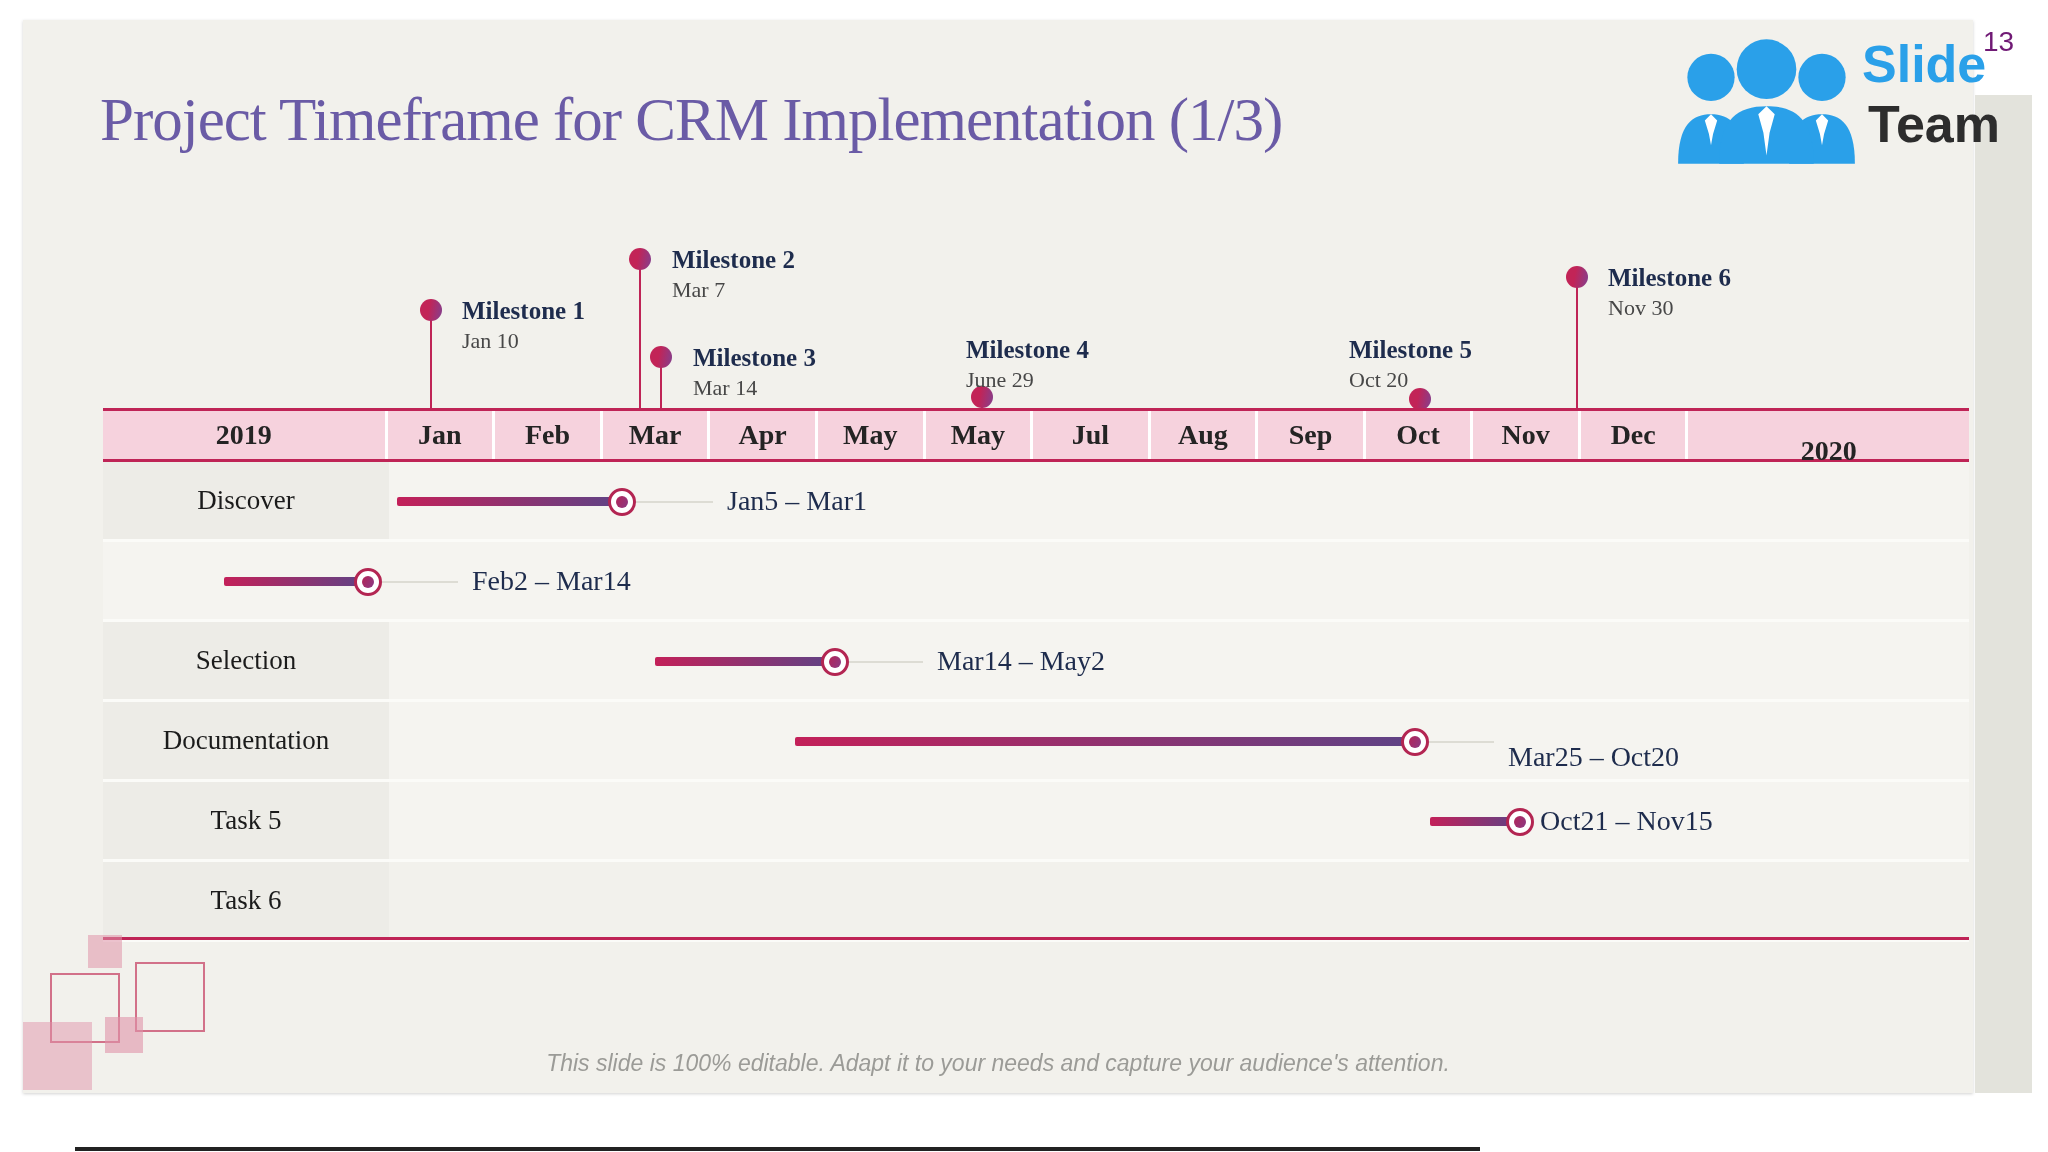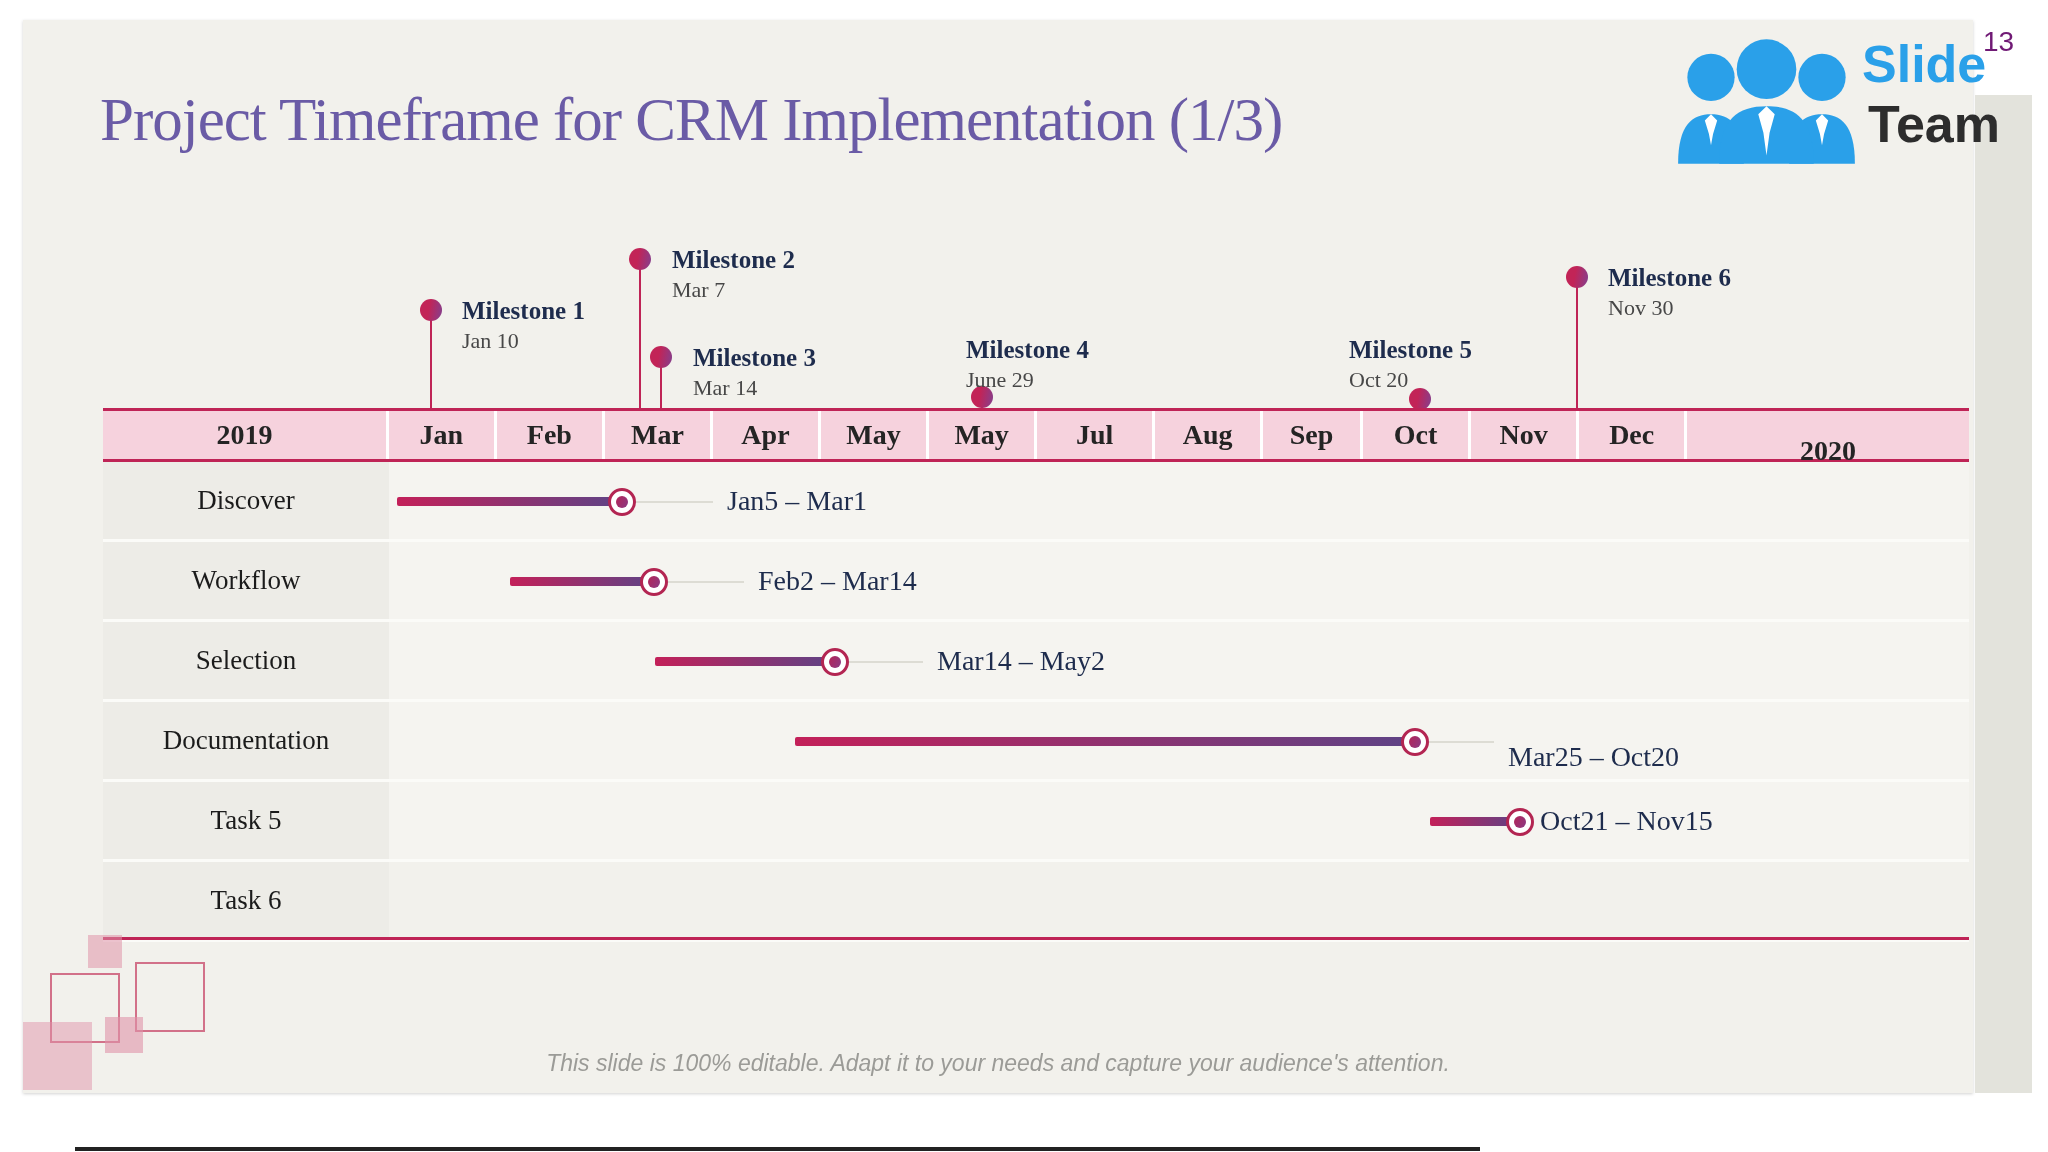--- a/index.html
+++ b/index.html
@@ -127,41 +127,40 @@
   <div class="tl-header" id="tl-header">
       <div class="tl-cell" style="width: 286px;">2019</div>
       <div class="tl-cell" style="width: 108.17px;">Jan</div>
       <div class="tl-cell" style="width: 108.17px;">Feb</div>
       <div class="tl-cell" style="width: 108.17px;">Mar</div>
       <div class="tl-cell" style="width: 108.17px;">Apr</div>
       <div class="tl-cell" style="width: 108.17px;">May</div>
       <div class="tl-cell" style="width: 108.17px;">May</div>
       <div class="tl-cell" style="width: 118px;">Jul</div>
       <div class="tl-cell" style="width: 108.17px;">Aug</div>
-      <div class="tl-cell" style="width: 100px;">Sep</div>
+      <div class="tl-cell" style="width: 108px;">Sep</div>
       <div class="tl-cell" style="width: 108.17px;">Oct</div>
       <div class="tl-cell" style="width: 108.17px;">Nov</div>
       <div class="tl-cell" style="width: 108.17px;">Dec</div>
       <div class="tl-cell" style="width: 282px; margin-top: 16px;">2020</div>
     </div>
 
   <div class="rows" id="rows">
       <div class="g-row">
         <div class="g-row-label">Discover</div>
         <div class="g-row-plot">
           <div class="bar" style="left: 8px; width: 225px; top: 35px;"></div>
           <div class="conn" style="left: 247px; width: 77px; top: 39px;"></div>
           <div class="ring" style="left: 219px; top: 26px;">
             <div class="ring-dot"></div>
           </div>
           <div class="range-label" style="left: 338px; top: 23px;">Jan5 – Mar1</div>
         </div>
       </div>
       <div class="g-row">
-        <div class="g-row-label">Workflow</div>
         <div class="g-row-plot">
           <div class="bar" style="left: 121px; width: 144px; top: 35px;"></div>
           <div class="conn" style="left: 279px; width: 76px; top: 39px;"></div>
           <div class="ring" style="left: 251px; top: 26px;">
             <div class="ring-dot"></div>
           </div>
           <div class="range-label" style="left: 369px; top: 23px;">Feb2 – Mar14</div>
         </div>
       </div>
       <div class="g-row">

